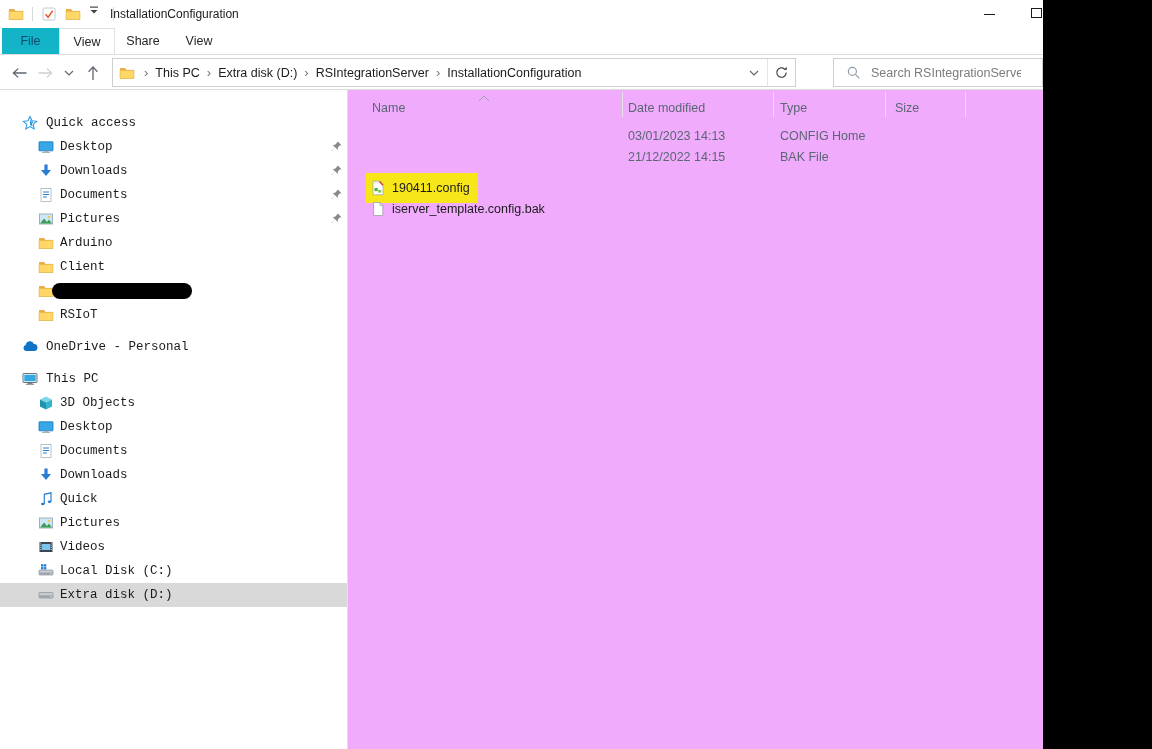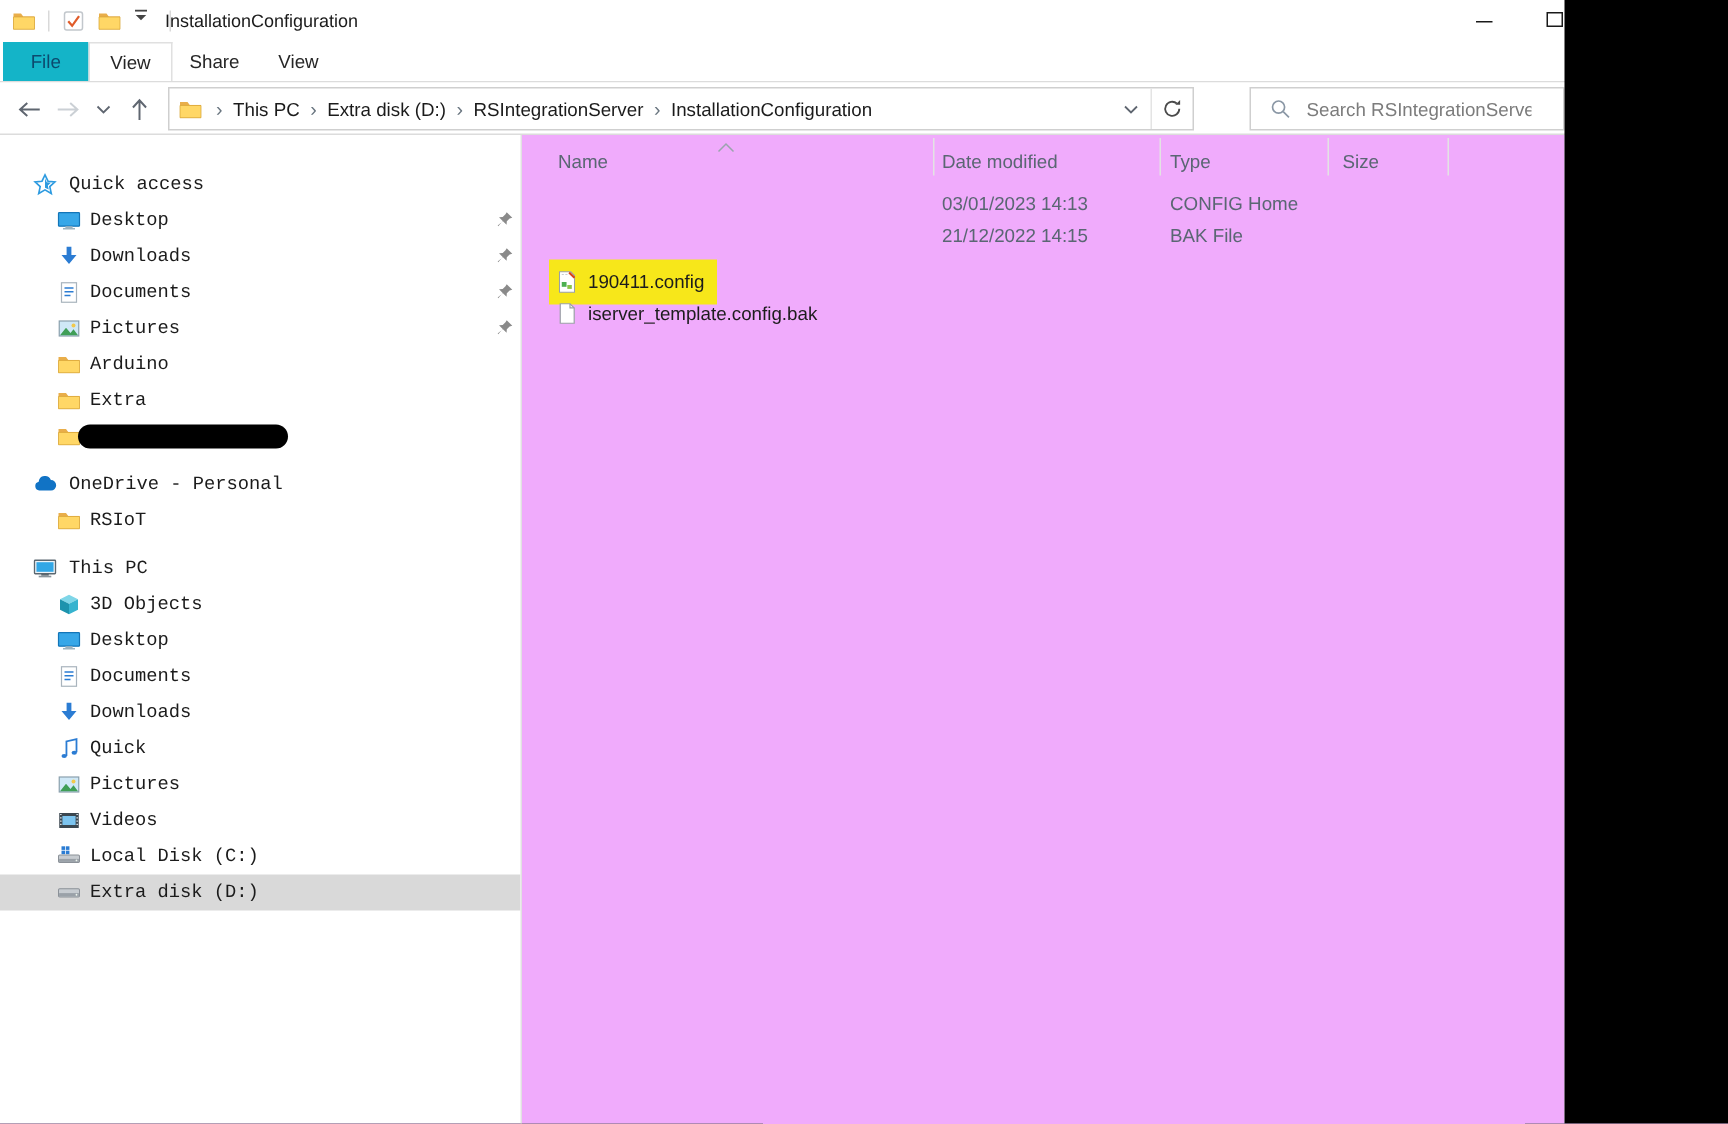--- a/index.html
+++ b/index.html
@@ -310,51 +310,51 @@
         <span class="slabel">Arduino</span>
 
       </div>
       <div class="srow lvl1">
         <span class="sicon">
           <svg viewBox="0 0 16 16">
             <path d="M1 3h5l1.5 2H15v8.5H1z" fill="#e9ae4a"></path>
             <path d="M1 5.3h14v8.2H1z" fill="#ffd766" stroke="#d8a637" stroke-width="0.5"></path>
           </svg>
         </span>
-        <span class="slabel">Extra</span>
+        <span class="slabel">Client</span>
 
       </div>
       <div class="srow lvl1 redacted">
         <span class="sicon">
           <svg viewBox="0 0 16 16">
             <path d="M1 3h5l1.5 2H15v8.5H1z" fill="#e9ae4a"></path>
             <path d="M1 5.3h14v8.2H1z" fill="#ffd766" stroke="#d8a637" stroke-width="0.5"></path>
           </svg>
         </span>
         <span class="slabel"></span>
         <span class="redact"></span>
 
       </div>
+      <div class="srow lvl1">
+        <span class="sicon">
+          <svg viewBox="0 0 16 16">
+            <path d="M1 3h5l1.5 2H15v8.5H1z" fill="#e9ae4a"></path>
+            <path d="M1 5.3h14v8.2H1z" fill="#ffd766" stroke="#d8a637" stroke-width="0.5"></path>
+          </svg>
+        </span>
+        <span class="slabel">RSIoT</span>
+
+      </div>
       <div class="srow gap">
         <span class="sicon">
           <svg viewBox="0 0 16 16">
             <path d="M4.2 12a3 3 0 0 1-.4-5.9A4.2 4.2 0 0 1 11.9 5 3.4 3.4 0 0 1 12 12z" fill="#1173c5"></path>
           </svg>
         </span>
         <span class="slabel">OneDrive - Personal</span>
-
-      </div>
-      <div class="srow lvl1">
-        <span class="sicon">
-          <svg viewBox="0 0 16 16">
-            <path d="M1 3h5l1.5 2H15v8.5H1z" fill="#e9ae4a"></path>
-            <path d="M1 5.3h14v8.2H1z" fill="#ffd766" stroke="#d8a637" stroke-width="0.5"></path>
-          </svg>
-        </span>
-        <span class="slabel">RSIoT</span>
 
       </div>
       <div class="srow gap">
         <span class="sicon">
           <svg viewBox="0 0 16 16">
             <rect x="1" y="2.5" width="14" height="9" rx="0.5" fill="#eef4f8" stroke="#5b6770" stroke-width="0.9"></rect>
             <rect x="2.3" y="3.8" width="11.4" height="6.4" fill="#32a7e6"></rect>
             <rect x="5.5" y="11.5" width="5" height="1.3" fill="#5b6770"></rect>
             <rect x="3.8" y="12.8" width="8.4" height="1.1" fill="#8a949b"></rect>
           </svg>

